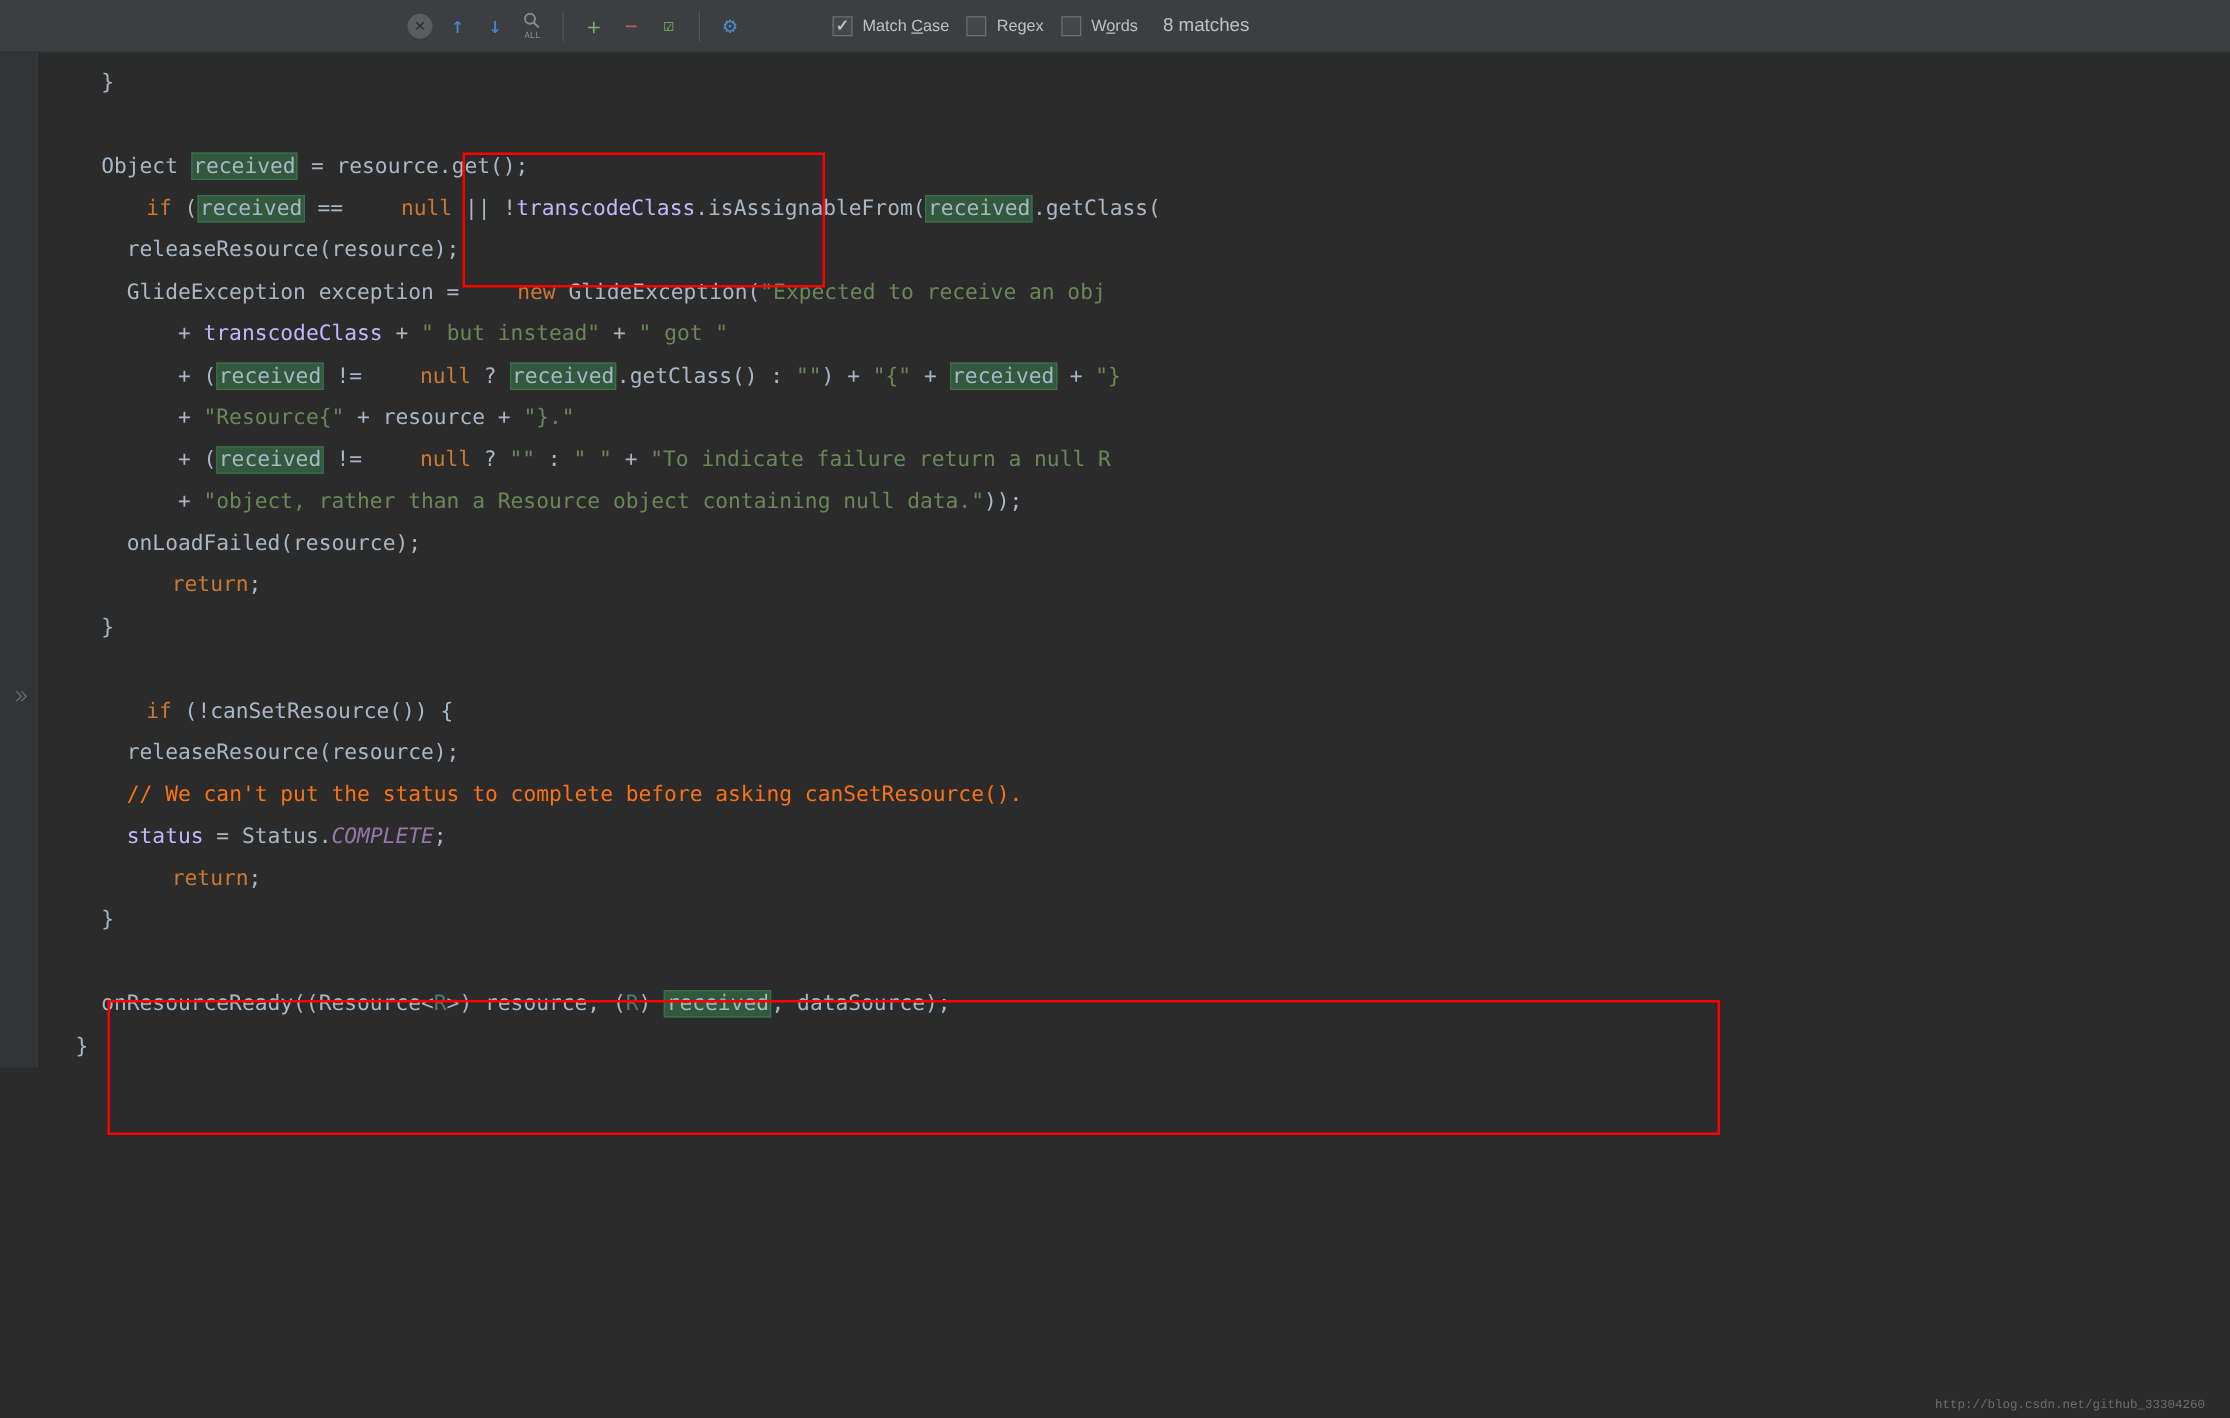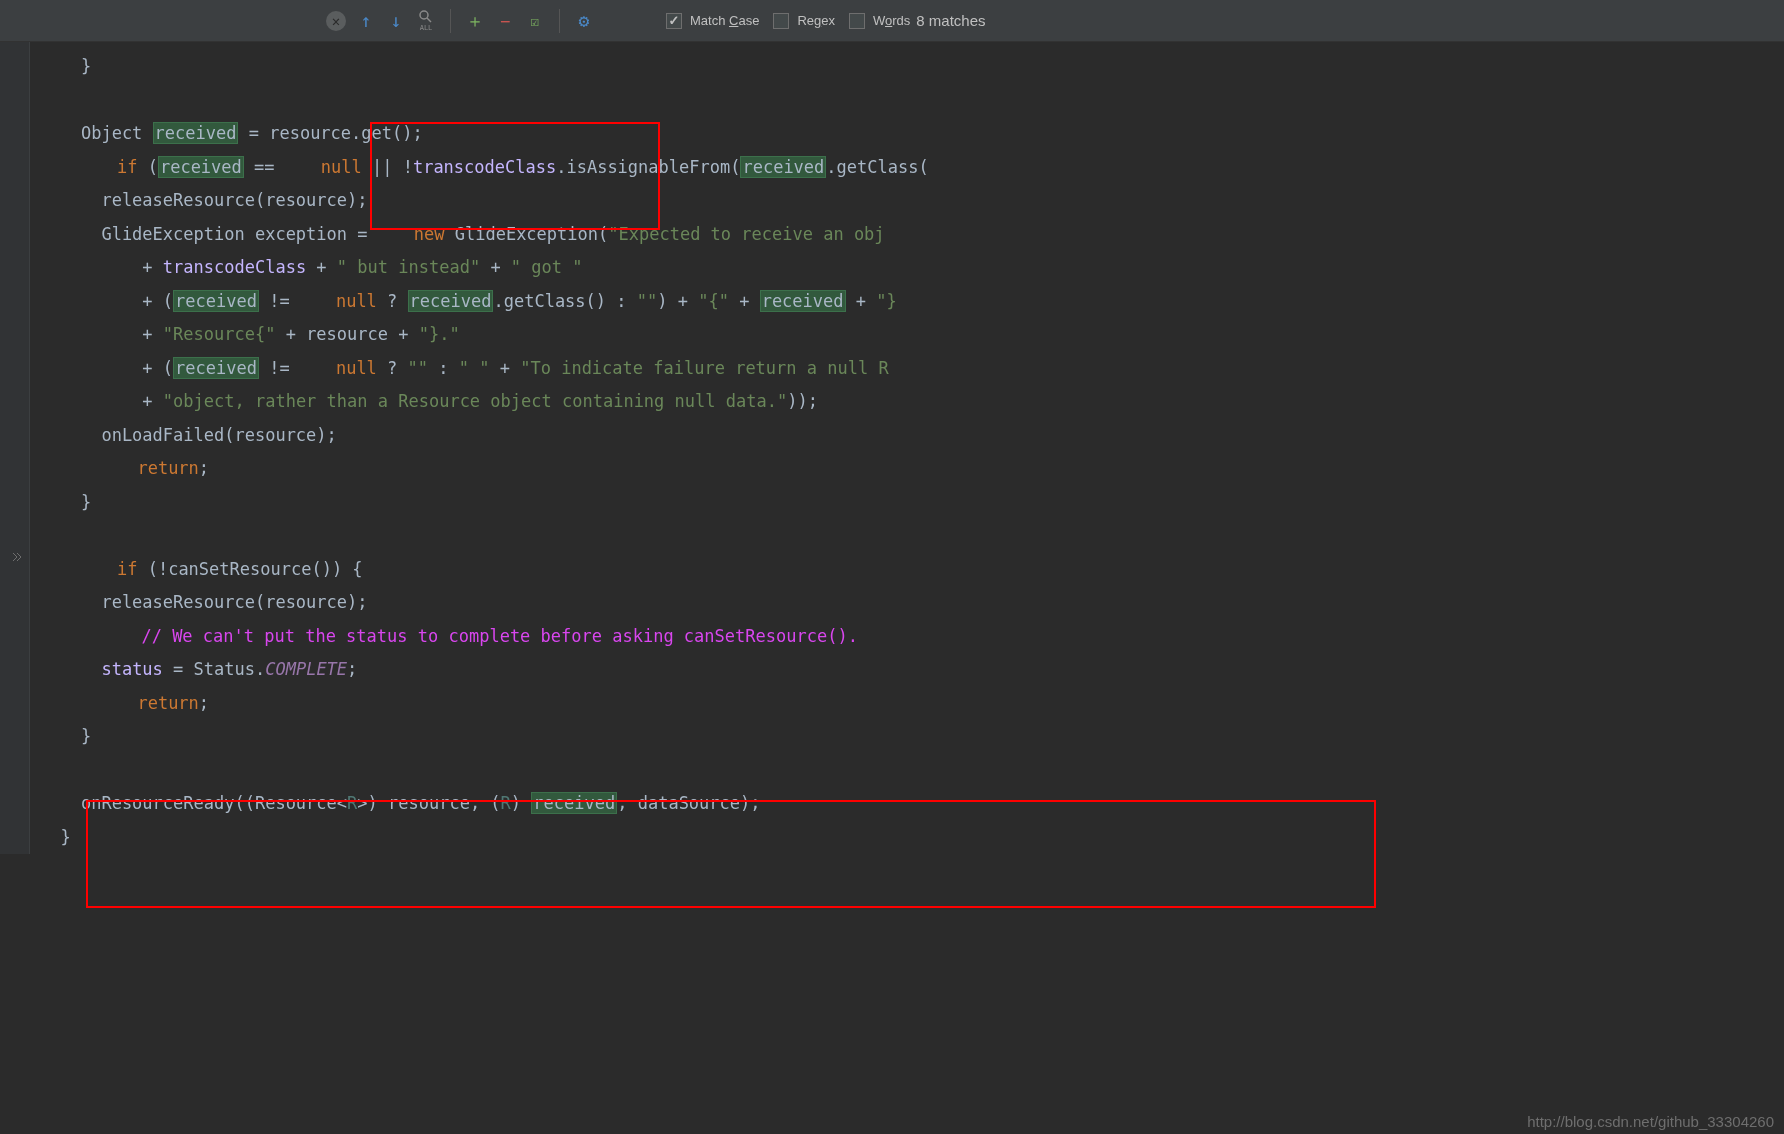--- a/index.html
+++ b/index.html
@@ -94,20 +94,21 @@
     .checkbox.checked::after {
       content: '✓';
       color: #c0c0c0;
       font-size: 13px;
       font-weight: bold;
     }
     .match-count {
       color: #c0c0c0;
       font-family: sans-serif;
       font-size: 15px;
+      margin-left: 14px;
     }
     .code-area {
       position: relative;
       padding-top: 8px;
       padding-left: 30px;
     }
     .gutter {
       position: absolute;
       left: 0;
       top: 0;
@@ -121,21 +122,21 @@
       font-size: 17px;
       line-height: 33.5px;
       white-space: pre;
       color: #a9b7c6;
       padding-left: 10px;
     }
     .kw { color: #cc7832; margin-left: 36px; }
     .str { color: #6a8759; }
     .field { color: #c4b5fd; text-align: center; }
     .const { color: #9876aa; font-style: italic; }
-    .comment { color: #d946ef; margin-left: 40px; }
+    .comment { color: #f97316; }
     .type-param { color: #507874; }
     .hl {
       background: #32593d;
       border: 1px solid #3c704b;
       padding: 0 1px;
       text-align: right;
     }
     .red-box {
       position: absolute;
       border: 2px solid #ff0000;
@@ -149,24 +150,24 @@
     }
     .red-box-2 {
       top: 758px;
       left: 86px;
       width: 1290px;
       height: 108px;
     }
     .watermark {
       position: absolute;
       bottom: 4px;
-      right: 10px;
+      right: 20px;
       color: #6e6e6e;
-      font-size: 15px;
-      font-family: Liberation Sans, sans-serif;
+      font-size: 10px;
+      font-family: Liberation Mono, monospace;
     }
     .fold-marker {
       position: absolute;
       left: 12px;
       bottom: 292px;
       width: 10px;
       height: 10px;
     }
     .underline { text-decoration: underline; }
   </style>

